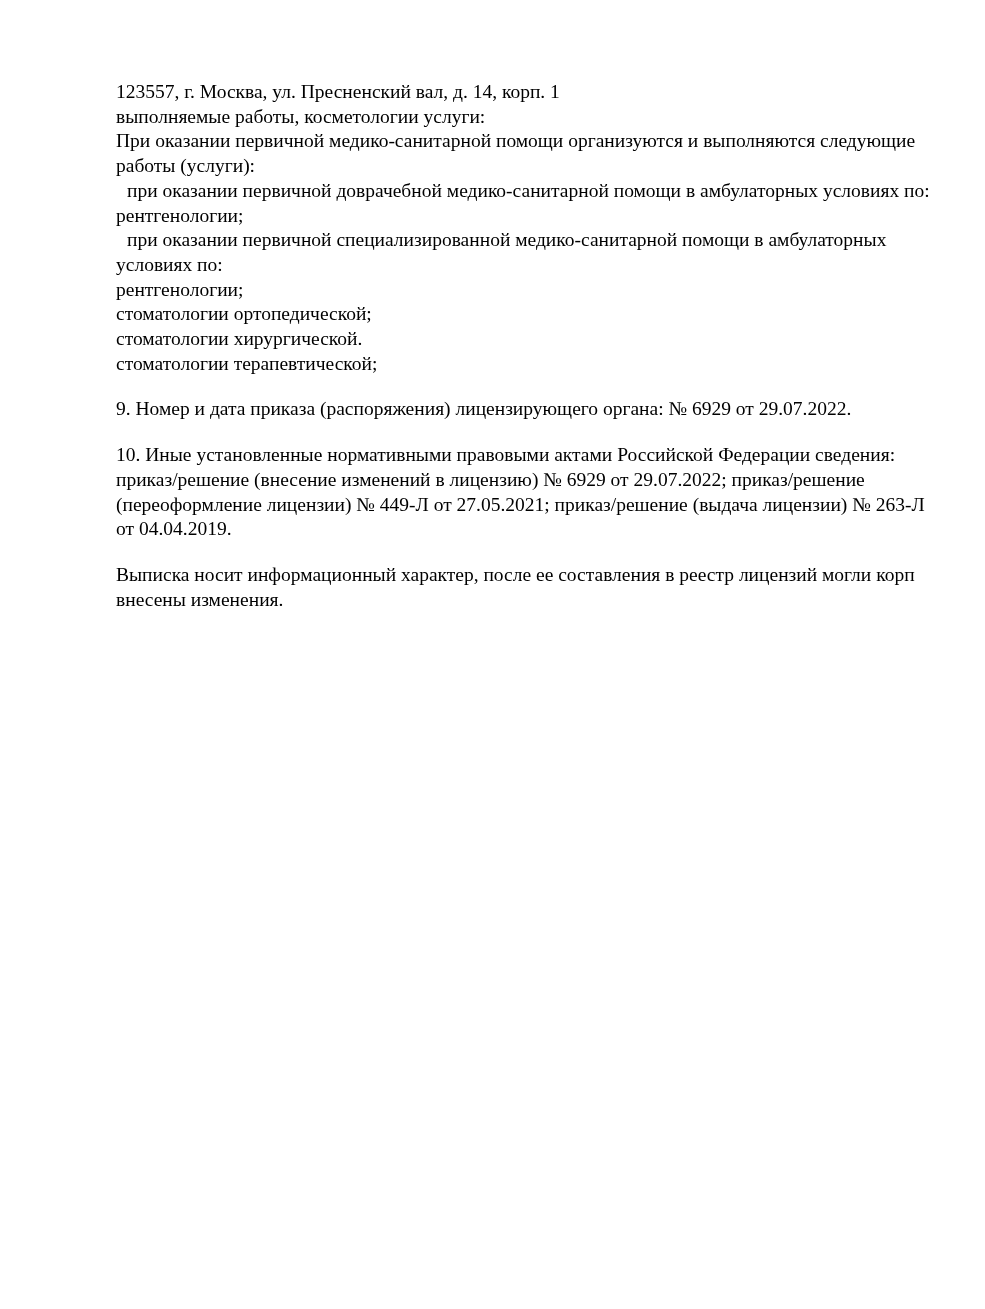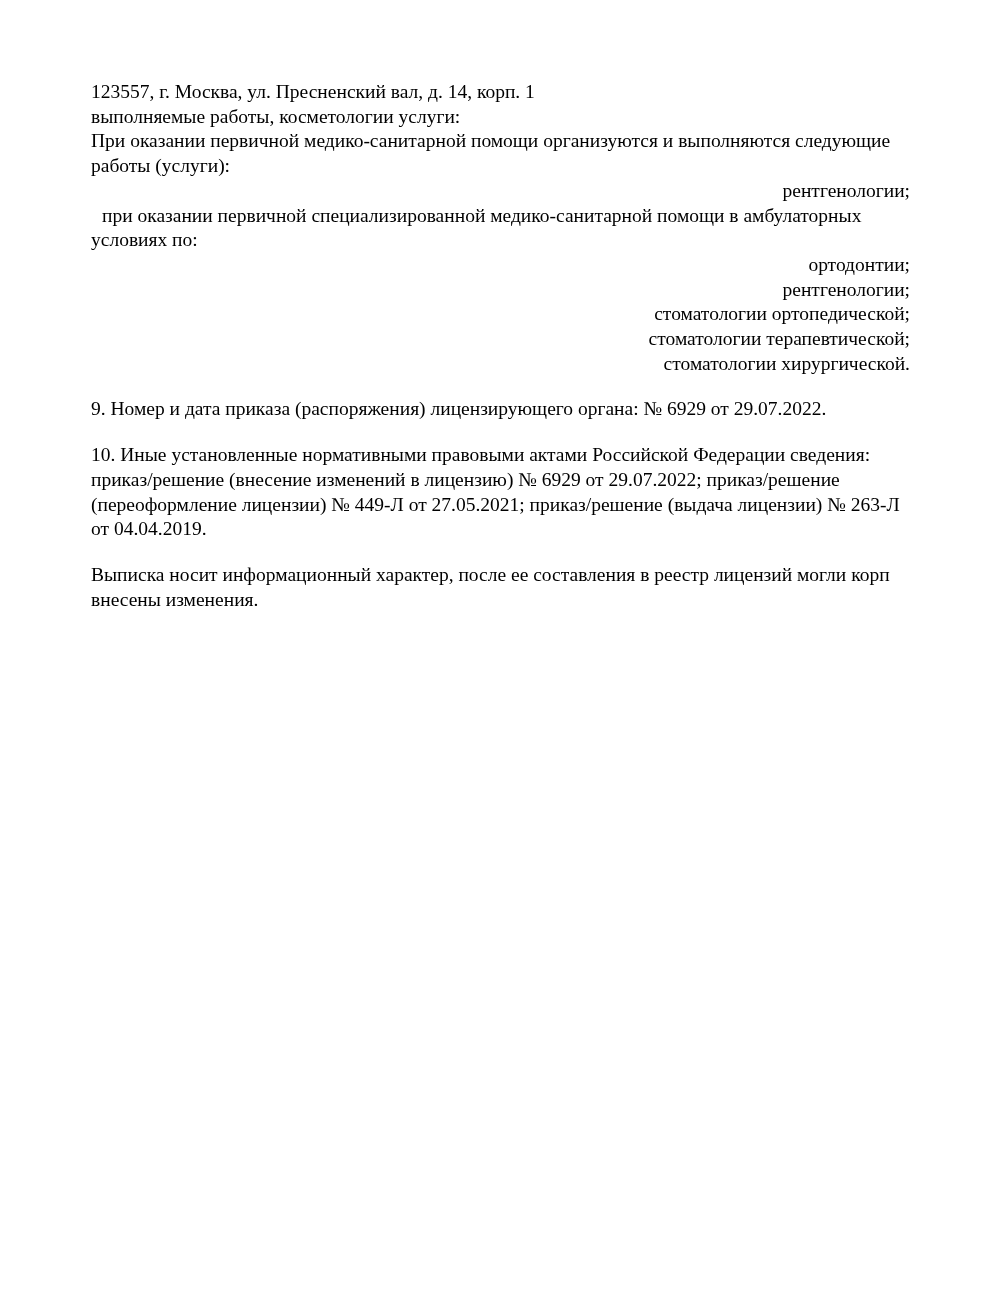--- a/index.html
+++ b/index.html
@@ -14,73 +14,72 @@
     font-family: "Liberation Serif", "DejaVu Serif", serif;
     font-size: 19.5px;
     line-height: 24.7px;
     color: #000000;
     -webkit-font-smoothing: antialiased;
   }
   .page {
     box-sizing: border-box;
     width: 985px;
     height: 1082px;
-    padding: 80px 52px 0 91px;
+    padding: 80px 52px 0 116px;
     background: #ffffff;
   }
   .doc {
     width: 819px;
   }
   .doc p {
     margin: 0;
     padding: 0;
   }
   
   .indent1 {
     text-indent: 11px;
   }
   
   .indent2 {
     padding-left: 21px;
-    text-align: right;
   }
   
   .section {
     margin-top: 21px !important;
   }
 </style>
 </head>
 <body>
 
 <div class="page">
   <div class="doc">
 
     <p>123557, г. Москва, ул. Пресненский вал, д. 14, корп. 1</p>
 
     <p>выполняемые работы, косметологии услуги:</p>
 
 
     <p>При оказании первичной медико-санитарной помощи организуются и выполняются следующие работы (услуги):</p>
 
+    <p class="indent1">при оказании первичной доврачебной медико-санитарной помощи в амбулаторных условиях по:</p>
 
     <p class="indent2">рентгенологии;</p>
 
 
     <p class="indent1">при оказании первичной специализированной медико-санитарной помощи в амбулаторных условиях по:</p>
 
 
-    <p class="indent2">ортодонтии;</p>
 
     <p class="indent2">рентгенологии;</p>
 
     <p class="indent2">стоматологии ортопедической;</p>
 
+    <p class="indent2">стоматологии хирургической.</p>
+
     <p class="indent2">стоматологии терапевтической;</p>
-
-    <p class="indent2">стоматологии хирургической.</p>
 
     <p class="section">9. Номер и дата приказа (распоряжения) лицензирующего органа: № 6929 от 29.07.2022.</p>
 
     <p class="section">10. Иные установленные нормативными правовыми актами Российской Федерации сведения: приказ/решение (внесение изменений в лицензию) № 6929 от 29.07.2022; приказ/решение (переоформление лицензии) № 449-Л от 27.05.2021; приказ/решение (выдача лицензии) № 263-Л от 04.04.2019.</p>
 
     <p class="section">Выписка носит информационный характер, после ее составления в реестр лицензий могли корп внесены изменения.</p>
 
   </div>
 </div>
 

